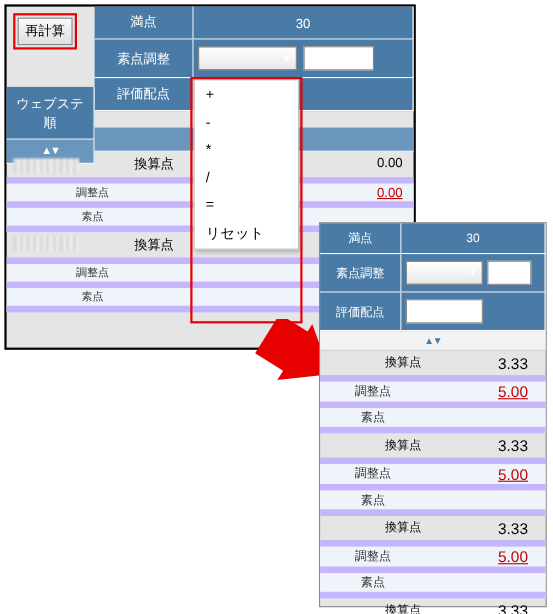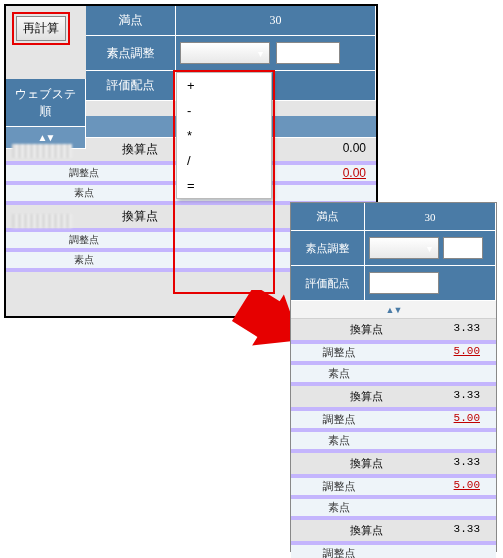--- a/index.html
+++ b/index.html
@@ -10,21 +10,21 @@
     height: 558px;
     position: relative;
     background: #fff;
   }
   .panel {
     position: absolute;
     border: 2px solid #000;
     background: #e5e5e5;
   }
   .panel.front { border: 1px solid #888; }
-  .hdr-row { display: flex; font-family: Liberation Serif, serif; }
+  .hdr-row { display: flex; }
   .hdr-cell {
     background: #4a7ba6;
     color: #fff;
     text-align: center;
     padding: 6px 4px;
     border-right: 1px solid #fff;
     border-bottom: 1px solid #fff;
     display: flex;
     align-items: center;
     justify-content: center;
@@ -51,21 +51,21 @@
     background: linear-gradient(#fff,#e8e8e8);
     display:flex;align-items:center;justify-content:flex-end;
     padding-right:6px;
   }
   .chev { font-size:10px; }
   .num-input {
     height:22px; border:1px solid #888;
     display:flex;align-items:center;justify-content:flex-end;
     padding:0 8px; background:#fff; width:64px;
   }
-  .body-row { display:flex; border-bottom:4px solid #c4b5fd; }
+  .body-row { display:flex; border-bottom:6px solid #c4b5fd; }
   .body-row.alt { background:#eef4f9; }
   .body-label {
     text-align:right; padding:3px 8px 3px 4px;
     flex:0 0 160px;
   }
   .body-val {
     flex:1; text-align:right; padding:3px 10px;
   }
   .body-val.adj { color:#c00000; text-decoration: underline; }
   .blur-strip {
@@ -84,21 +84,21 @@
   }
   .dropdown .opt { padding:5px 14px 5px 10px; cursor:pointer; }
   .dd-ring {
     position:absolute;
     border:2px solid #e60000;
     pointer-events:none;
   }
   
   .front .mid-col { flex:0 0 74px; }
   .front .body-label { flex:0 0 100px; font-size:11px; }
-  .front .body-val { font-size:11px; padding-right:16px;font-family:Liberation Mono, monospace; }
+  .front .body-val { font-size:14px; padding-right:16px; }
   .front .hdr-cell { font-size:11px; }
   .sub-label { font-size:10px; color:#333; text-align:center; }
   .small-row .body-label { padding-top:1px;padding-bottom:1px; }
   .small-row .body-val { padding-top:1px;padding-bottom:1px; }
   .sort-bar {
     background:#f3f3f3;height:18px;display:flex;justify-content:center;align-items:center;
     border-bottom:1px solid #d0d0d0;
   }
   .sort-bar .arr { color:#4a7ba6;font-size:9px;letter-spacing:-1px; }
 </style>
@@ -174,20 +174,21 @@
     <div class="blur-strip" style="position:absolute;top:72px;left:2px;"></div>
   </div>
 </div>
 
 <div class="dropdown" style="left:176px;top:72px;width:96px;">
   <div class="opt">+</div>
   <div class="opt">-</div>
   <div class="opt">*</div>
   <div class="opt">/</div>
   <div class="opt">=</div>
+  <div class="opt">リセット</div>
 </div>
 <div class="dd-ring" style="left:173px;top:70px;width:102px;height:224px;"></div>
 
 <svg style="position:absolute;left:228px;top:290px;width:80px;height:70px;">
   <polygon points="10,8 40,8 40,0 78,30 40,60 40,50 10,50" fill="#e60000" transform="rotate(32 40 30)"></polygon>
 </svg>
 
 <div class="panel front" style="left:290px;top:202px;width:207px;height:350px;">
   <div class="hdr-row">
     <div class="hdr-cell mid-col">満点</div>

